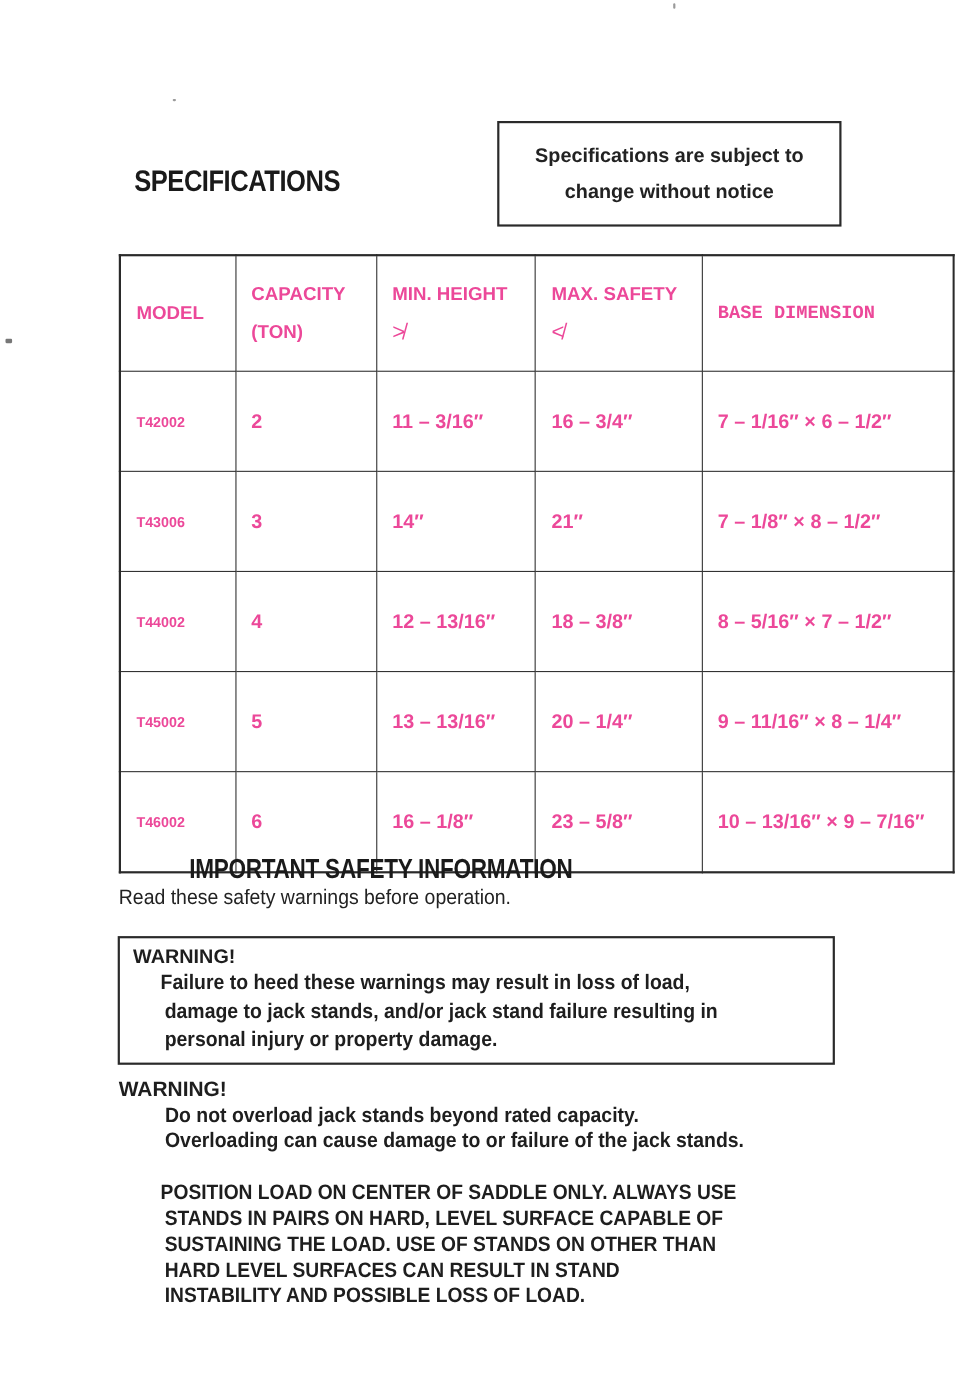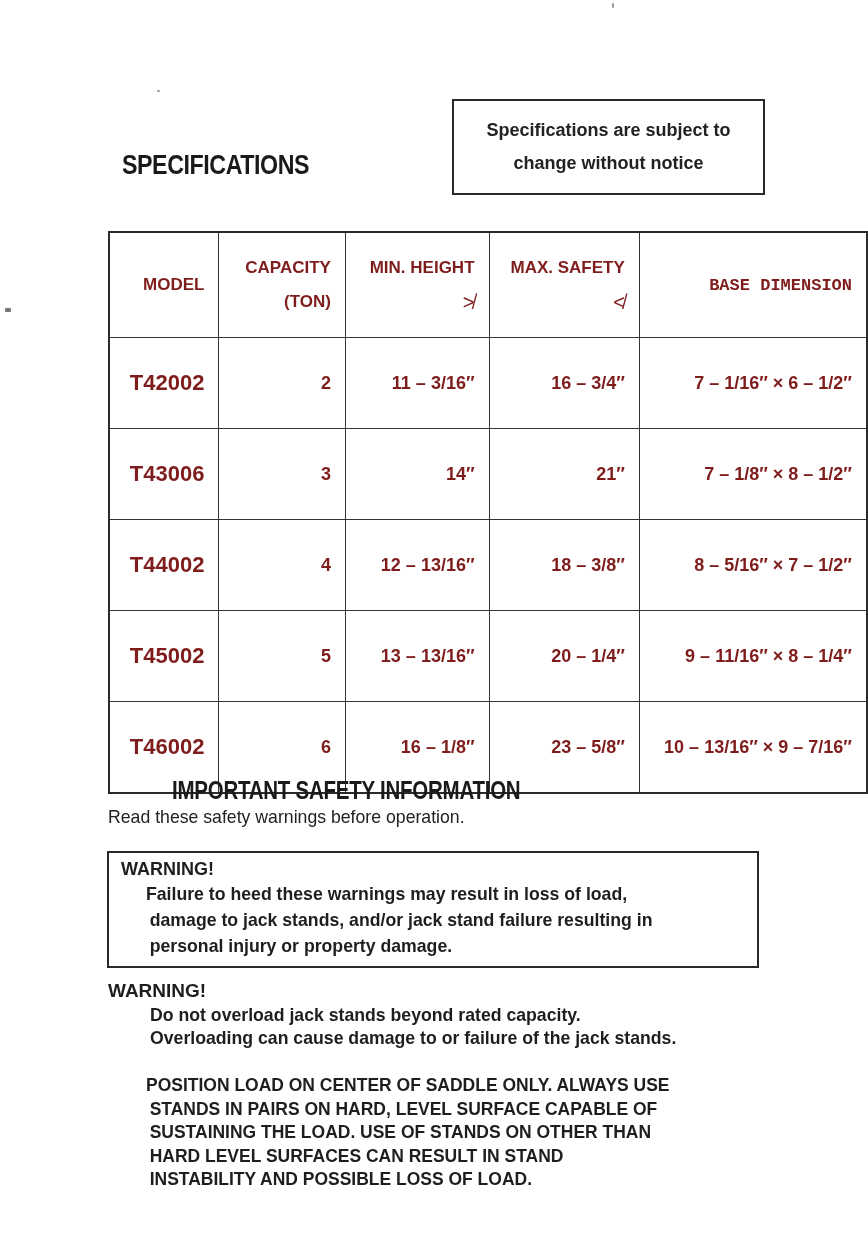--- a/index.html
+++ b/index.html
@@ -8,39 +8,39 @@
     font-family: "Liberation Sans", "DejaVu Sans", sans-serif; color: #1e1e1e;
     overflow: hidden;
   }
   .speck { position: absolute; width: 3px; height: 2px; background: #9a9a9a; border-radius: 1px; }
   .title {
     position: absolute; left: 122px; top: 150px;
     font-size: 27px; font-weight: 900; letter-spacing: -0.5px;
     transform: scaleX(0.86); transform-origin: left top; color: #1a1a1a;
   }
   .notice-box {
-    position: absolute; left: 452px; top: 99px; width: 313px; height: 96px;
+    position: absolute; left: 452px; top: 110px; width: 313px; height: 96px;
     border: 2px solid #2a2a2a; box-sizing: border-box;
     display: flex; flex-direction: column; align-items: center; justify-content: center;
     font-size: 18px; font-weight: bold; line-height: 33px; color: #222;
   }
   table.spec {
     position: absolute; left: 108px; top: 231px;
     border-collapse: collapse; border: 2px solid #2a2a2a;
   }
   table.spec th, table.spec td {
-    border: 1.5px solid #333; text-align: right; font-weight: bold;
-    font-size: 17px; color: #7f1d1d; padding: 14px; white-space: nowrap;
+    border: 1.5px solid #333; text-align: left; font-weight: bold;
+    font-size: 17px; color: #ec4899; padding: 14px; white-space: nowrap;
   }
   table.spec th { height: 76px; font-size: 17px; }
   table.spec td { height: 62px; font-size: 18px; }
   .c1 { width: 86px; margin-left: 24px; } .c2 { width: 109px; } .c3 { width: 124px; } .c4 { width: 128px; } .c5 { width: 208px; font-family: Liberation Mono, monospace; }
   .hdr-line { display: block; line-height: 34px; }
   .sym { font-weight: normal; font-size: 20px; }
-  table.spec td.model { font-size: 22px; }
+  table.spec td.model { font-size: 13px; }
   .safety-title {
     position: absolute; left: 172px; top: 776px;
     font-size: 25px; font-weight: 900; transform: scaleX(0.82); transform-origin: left top;
     color: #1a1a1a; letter-spacing: -0.3px;
   }
   .safety-sub {
     position: absolute; left: 108px; top: 806px; font-size: 19px; color: #222;
     transform: scaleX(0.93); transform-origin: left top;
   }
   .warn-box {

